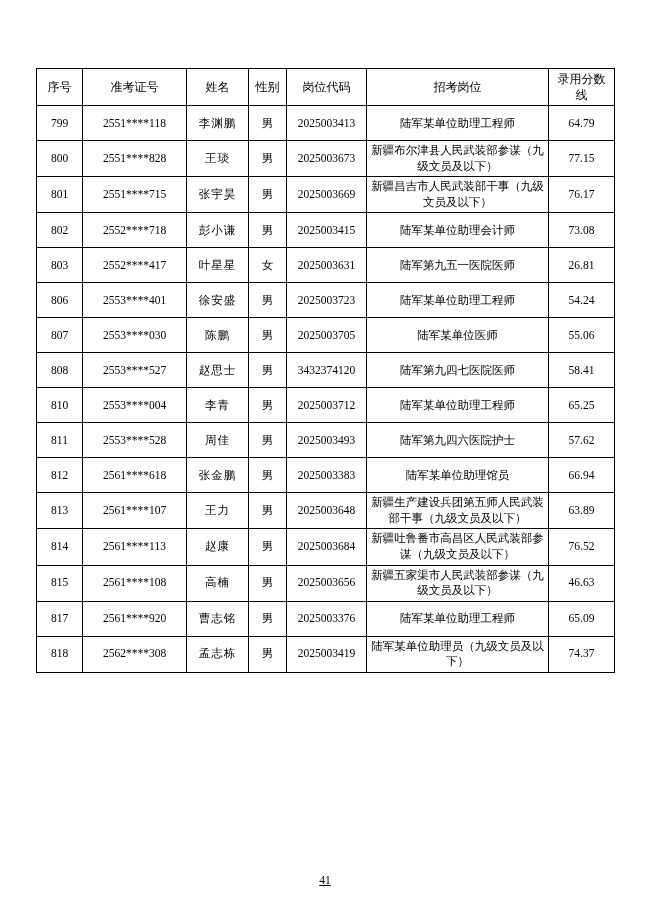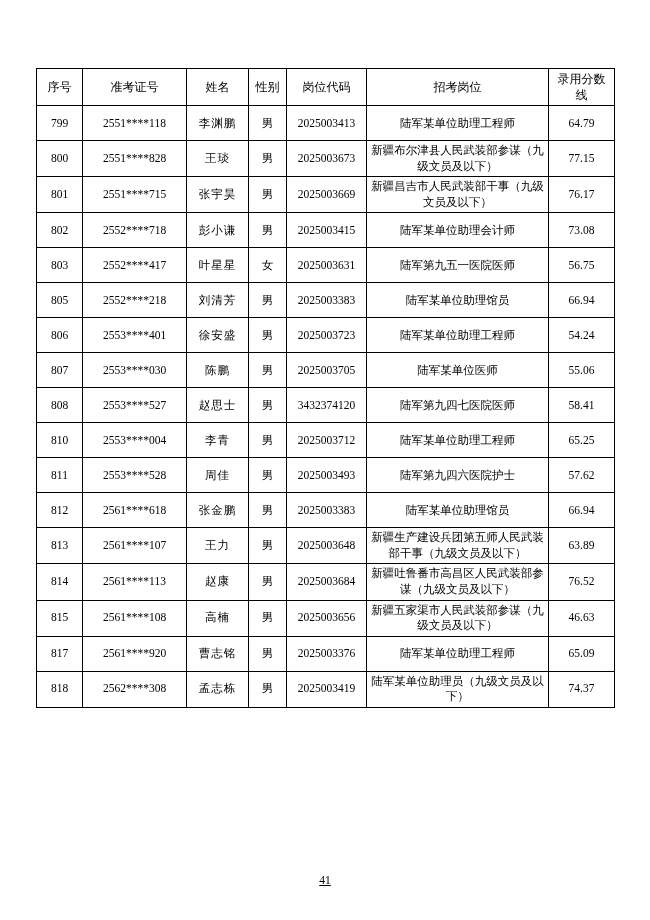--- a/index.html
+++ b/index.html
@@ -135,86 +135,77 @@
           <td class="post">陆军某单位助理会计师</td>
           <td class="score">73.08</td>
         </tr>
         <tr>
           <td class="seq">803</td>
           <td class="card">2552****417</td>
           <td class="name">叶星星</td>
           <td class="sex">女</td>
           <td class="code">2025003631</td>
           <td class="post">陆军第九五一医院医师</td>
-          <td class="score">56.75</td>
-        </tr>
-        <tr>
-          <td class="seq">805</td>
-          <td class="card">2552****218</td>
-          <td class="name">刘清芳</td>
+          <td class="score">26.81</td>
+        </tr>
+        <tr>
+          <td class="seq">806</td>
+          <td class="card">2553****401</td>
+          <td class="name">徐安盛</td>
+          <td class="sex">男</td>
+          <td class="code">2025003723</td>
+          <td class="post">陆军某单位助理工程师</td>
+          <td class="score">54.24</td>
+        </tr>
+        <tr>
+          <td class="seq">807</td>
+          <td class="card">2553****030</td>
+          <td class="name">陈鹏</td>
+          <td class="sex">男</td>
+          <td class="code">2025003705</td>
+          <td class="post">陆军某单位医师</td>
+          <td class="score">55.06</td>
+        </tr>
+        <tr>
+          <td class="seq">808</td>
+          <td class="card">2553****527</td>
+          <td class="name">赵思士</td>
+          <td class="sex">男</td>
+          <td class="code">3432374120</td>
+          <td class="post">陆军第九四七医院医师</td>
+          <td class="score">58.41</td>
+        </tr>
+        <tr>
+          <td class="seq">810</td>
+          <td class="card">2553****004</td>
+          <td class="name">李青</td>
+          <td class="sex">男</td>
+          <td class="code">2025003712</td>
+          <td class="post">陆军某单位助理工程师</td>
+          <td class="score">65.25</td>
+        </tr>
+        <tr>
+          <td class="seq">811</td>
+          <td class="card">2553****528</td>
+          <td class="name">周佳</td>
+          <td class="sex">男</td>
+          <td class="code">2025003493</td>
+          <td class="post">陆军第九四六医院护士</td>
+          <td class="score">57.62</td>
+        </tr>
+        <tr>
+          <td class="seq">812</td>
+          <td class="card">2561****618</td>
+          <td class="name">张金鹏</td>
           <td class="sex">男</td>
           <td class="code">2025003383</td>
           <td class="post">陆军某单位助理馆员</td>
           <td class="score">66.94</td>
         </tr>
         <tr>
-          <td class="seq">806</td>
-          <td class="card">2553****401</td>
-          <td class="name">徐安盛</td>
-          <td class="sex">男</td>
-          <td class="code">2025003723</td>
-          <td class="post">陆军某单位助理工程师</td>
-          <td class="score">54.24</td>
-        </tr>
-        <tr>
-          <td class="seq">807</td>
-          <td class="card">2553****030</td>
-          <td class="name">陈鹏</td>
-          <td class="sex">男</td>
-          <td class="code">2025003705</td>
-          <td class="post">陆军某单位医师</td>
-          <td class="score">55.06</td>
-        </tr>
-        <tr>
-          <td class="seq">808</td>
-          <td class="card">2553****527</td>
-          <td class="name">赵思士</td>
-          <td class="sex">男</td>
-          <td class="code">3432374120</td>
-          <td class="post">陆军第九四七医院医师</td>
-          <td class="score">58.41</td>
-        </tr>
-        <tr>
-          <td class="seq">810</td>
-          <td class="card">2553****004</td>
-          <td class="name">李青</td>
-          <td class="sex">男</td>
-          <td class="code">2025003712</td>
-          <td class="post">陆军某单位助理工程师</td>
-          <td class="score">65.25</td>
-        </tr>
-        <tr>
-          <td class="seq">811</td>
-          <td class="card">2553****528</td>
-          <td class="name">周佳</td>
-          <td class="sex">男</td>
-          <td class="code">2025003493</td>
-          <td class="post">陆军第九四六医院护士</td>
-          <td class="score">57.62</td>
-        </tr>
-        <tr>
-          <td class="seq">812</td>
-          <td class="card">2561****618</td>
-          <td class="name">张金鹏</td>
-          <td class="sex">男</td>
-          <td class="code">2025003383</td>
-          <td class="post">陆军某单位助理馆员</td>
-          <td class="score">66.94</td>
-        </tr>
-        <tr>
           <td class="seq">813</td>
           <td class="card">2561****107</td>
           <td class="name">王力</td>
           <td class="sex">男</td>
           <td class="code">2025003648</td>
           <td class="post">新疆生产建设兵团第五师人民武装部干事（九级文员及以下）</td>
           <td class="score">63.89</td>
         </tr>
         <tr>
           <td class="seq">814</td>

